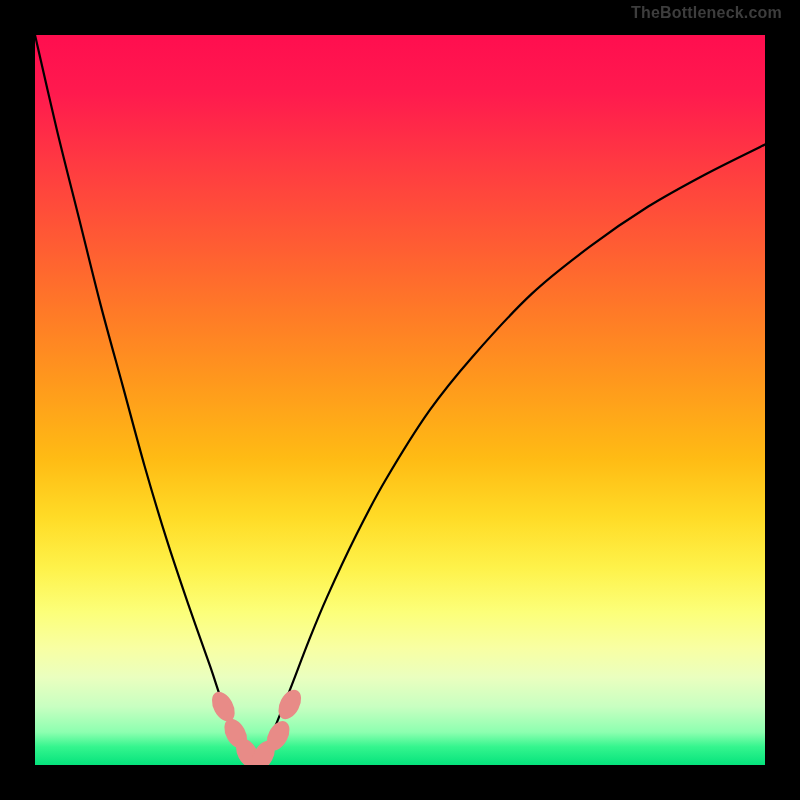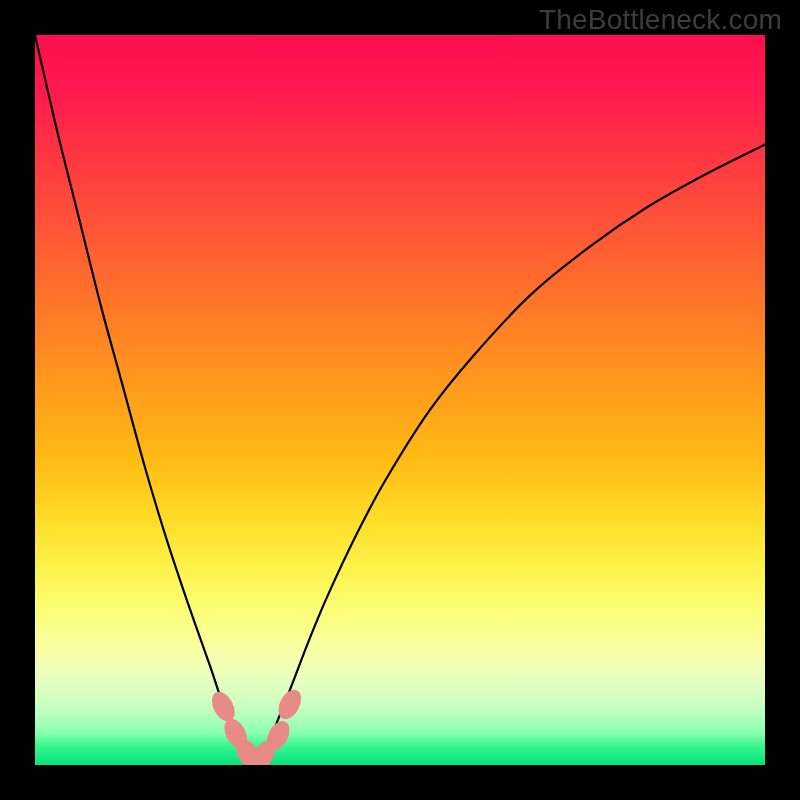--- a/index.html
+++ b/index.html
@@ -15,22 +15,22 @@
     position: relative;
     width: 800px;
     height: 800px;
     background: #000;
   }
   .watermark {
     position: absolute;
     top: 4px;
     right: 18px;
     color: #3d3d3d;
-    font-size: 28px;
-    font-weight: 400;
+    font-size: 16px;
+    font-weight: 700;
     letter-spacing: 0.2px;
     z-index: 50;
     user-select: none;
     margin-left: 14px;
   }
   .plot-area {
     position: absolute;
     left: 35px;
     top: 35px;
     width: 730px;

